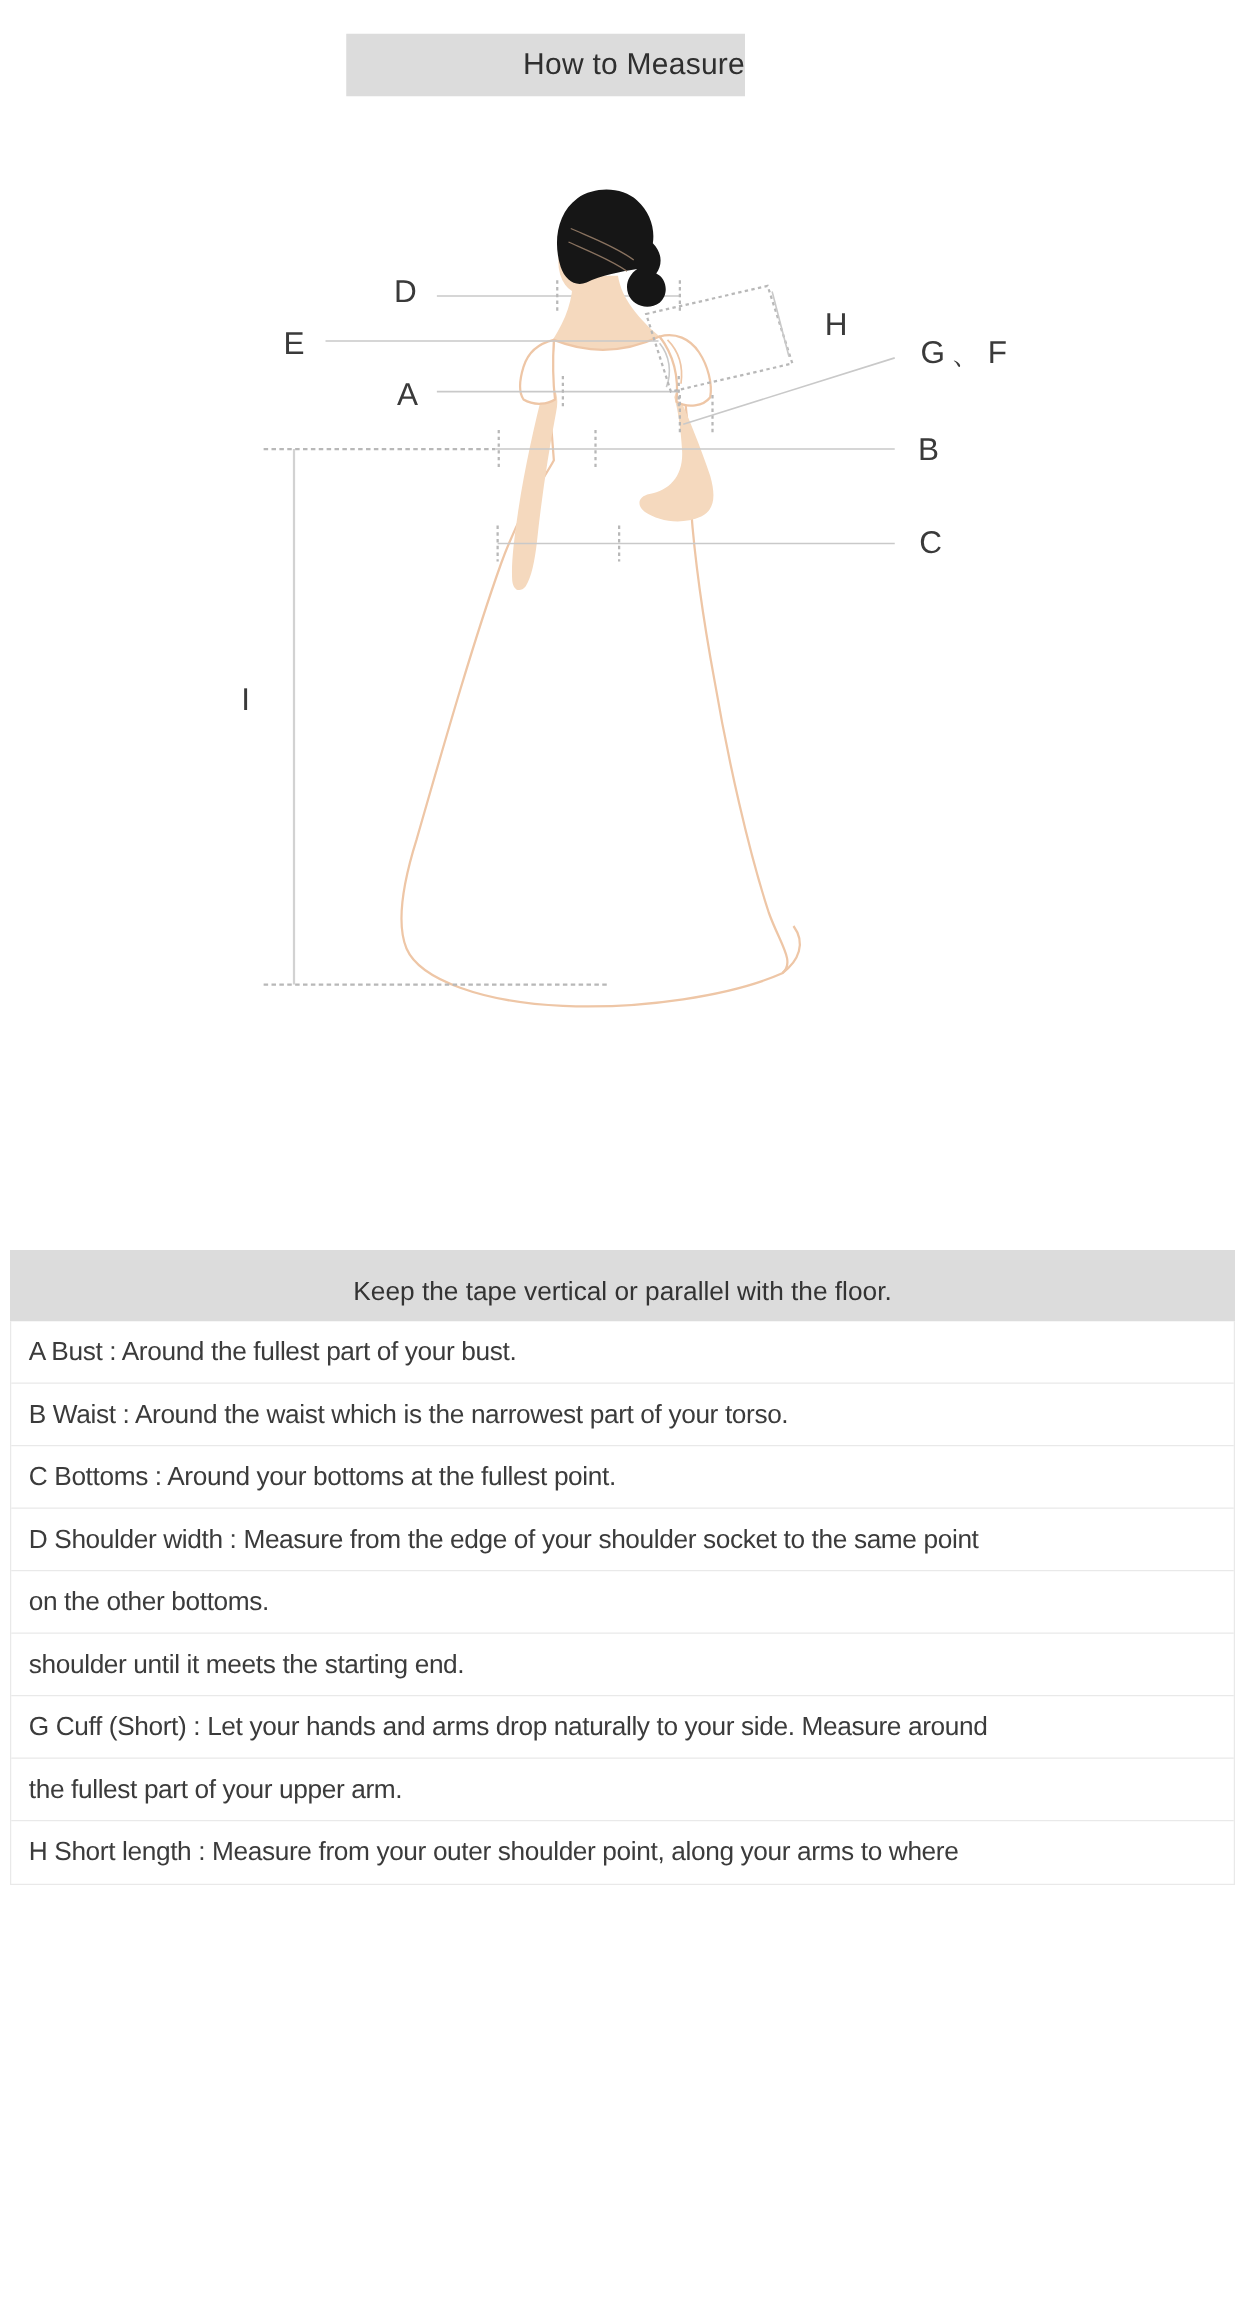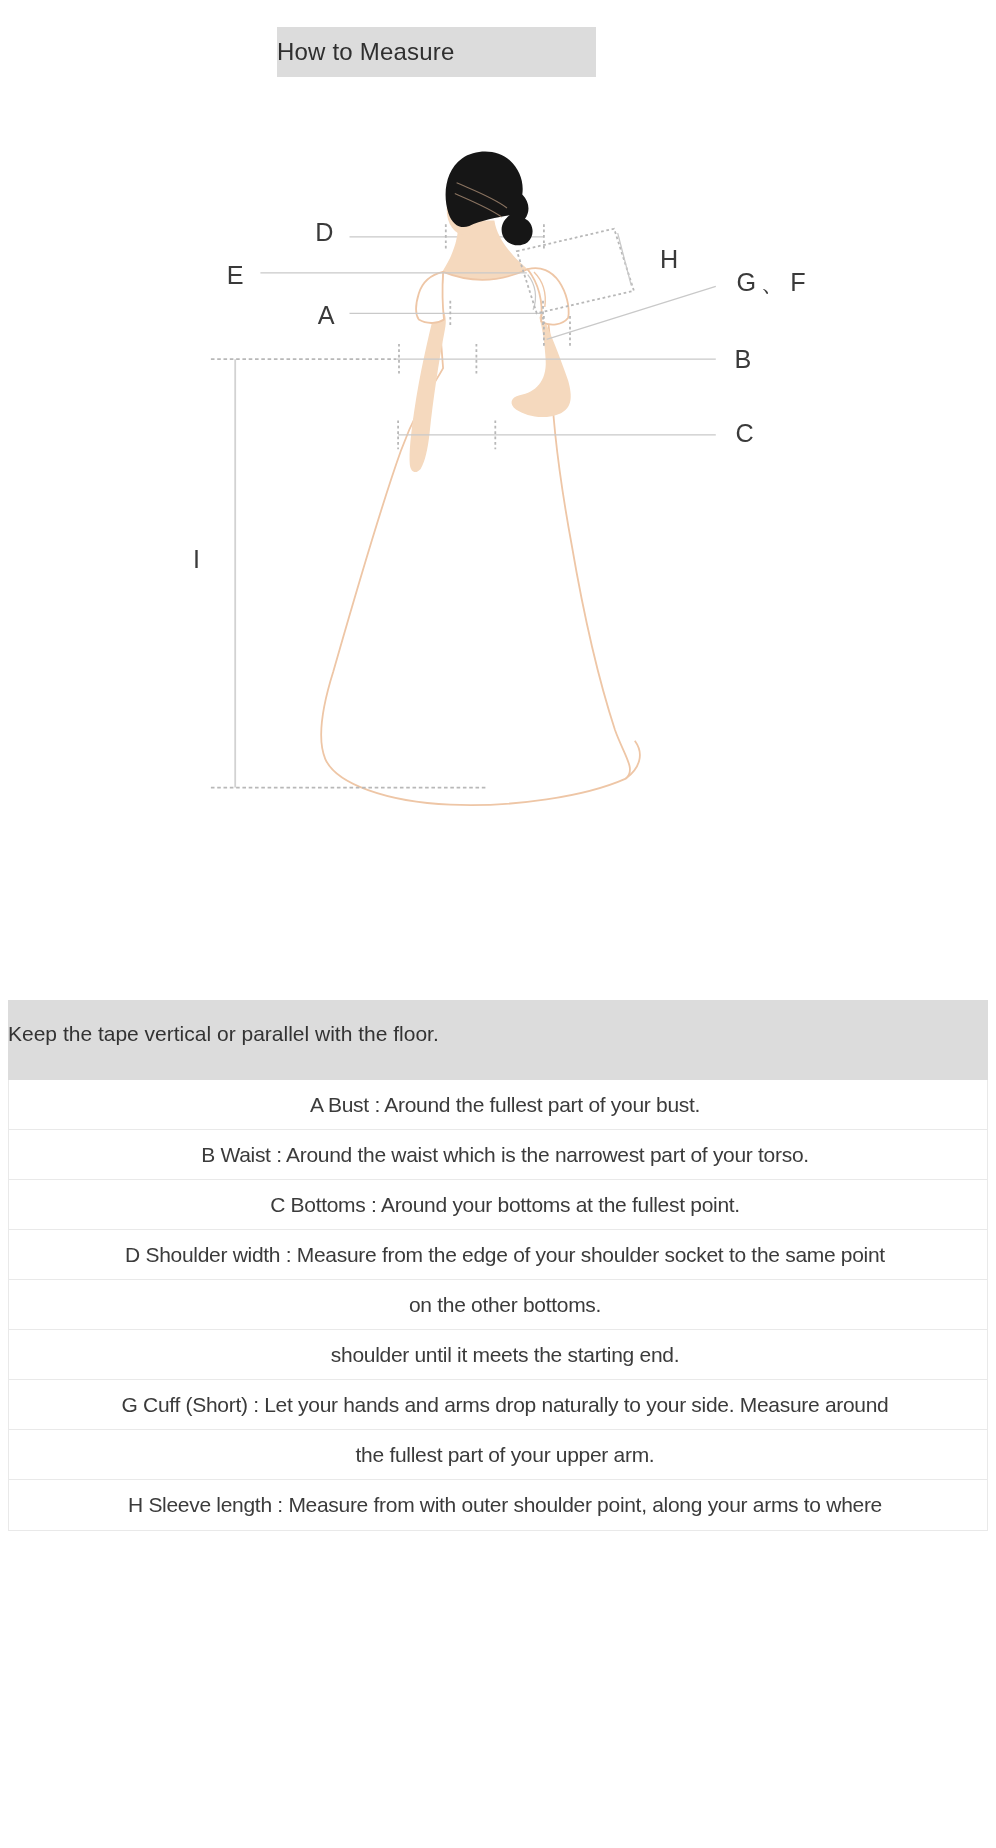--- a/index.html
+++ b/index.html
@@ -4,44 +4,44 @@
 <style>
   * { margin:0; padding:0; box-sizing:border-box; }
   html,body { background:#ffffff; }
   body {
     width:996px; height:1848px; overflow:hidden; position:relative;
     font-family:"Liberation Sans","DejaVu Sans",sans-serif;
     color:#3b3b3b;
   }
   .title-box {
     margin:27px 0 0 277px; width:319px; height:50px;
-    background:#dcdcdc; text-align:left; line-height:50px;
+    background:#dcdcdc; text-align:right; line-height:50px;
     font-size:24px; font-weight:300; color:#2f2f2f; letter-spacing:0.2px;
   }
   .figure-wrap { position:relative; width:996px; height:923px; }
   .figure-wrap svg { position:absolute; left:0; top:23px; }
   svg text {
     font-family:"Liberation Sans","DejaVu Sans",sans-serif;
     font-size:28px; font-weight:300; fill:#3a3a3a;
   }
   text.gf { letter-spacing:5px; }
   .mline { stroke:#c9c9c9; stroke-width:1.4; fill:none; }
   .tick  { stroke:#b8b8b8; stroke-width:2; stroke-dasharray:3 3; fill:none; }
   .ldash { stroke:#b8b8b8; stroke-width:2; stroke-dasharray:4 3; fill:none; }
   .ivert { stroke:#d2d2d2; stroke-width:2; fill:none; }
   .skin  { fill:#f5d9be; }
   .dress { fill:#ffffff; stroke:#eec6a6; stroke-width:2; stroke-linejoin:round; }
   .hair  { fill:#161616; }
   .strand{ stroke:#8a7360; stroke-width:1.2; fill:none; }
   .guide { margin:0 8px; }
   .guide-header {
-    height:80px; line-height:68px; background:#dcdcdc;
-    text-align:left; font-size:21px; font-weight:300; color:#333;
+    height:57px; line-height:68px; background:#dcdcdc;
+    text-align:center; font-size:21px; font-weight:300; color:#333;
   }
-  .guide-body { border:1px solid #e9e9e9; border-top:none;text-align:center; }
+  .guide-body { border:1px solid #e9e9e9; border-top:none; }
   .guide-row {
     height:50px; line-height:50px; padding-left:14px;
     font-size:21px; font-weight:300; letter-spacing:-0.3px;
     white-space:nowrap; border-bottom:1px solid #e9e9e9; color:#3b3b3b;
   }
   .guide-row:last-child { border-bottom:none; }
   .guide-row.indent { padding-left:20px; }
 </style>
 </head>
 <body>
@@ -156,15 +156,15 @@
   <div class="guide-header">Keep the tape vertical or parallel with the floor.</div>
   <div class="guide-body">
     <div class="guide-row">A Bust :  Around the fullest part of your bust.</div>
     <div class="guide-row">B Waist :  Around the waist which is the narrowest part of your torso.</div>
     <div class="guide-row">C Bottoms :  Around your bottoms at the fullest point.</div>
     <div class="guide-row">D Shoulder width :  Measure from the edge of your shoulder socket to the same point</div>
     <div class="guide-row">on the other bottoms.</div>
     <div class="guide-row">shoulder until it meets the starting end.</div>
     <div class="guide-row">G Cuff (Short) : Let your hands and arms drop naturally to your side. Measure around</div>
     <div class="guide-row">the fullest part of your upper arm.</div>
-    <div class="guide-row">H Sleeve length : Measure from with outer shoulder point, along your arms to where</div>
+    <div class="guide-row">H Short length : Measure from your outer shoulder point, along your arms to where</div>
   </div>
 </div>
 
 </body></html>

